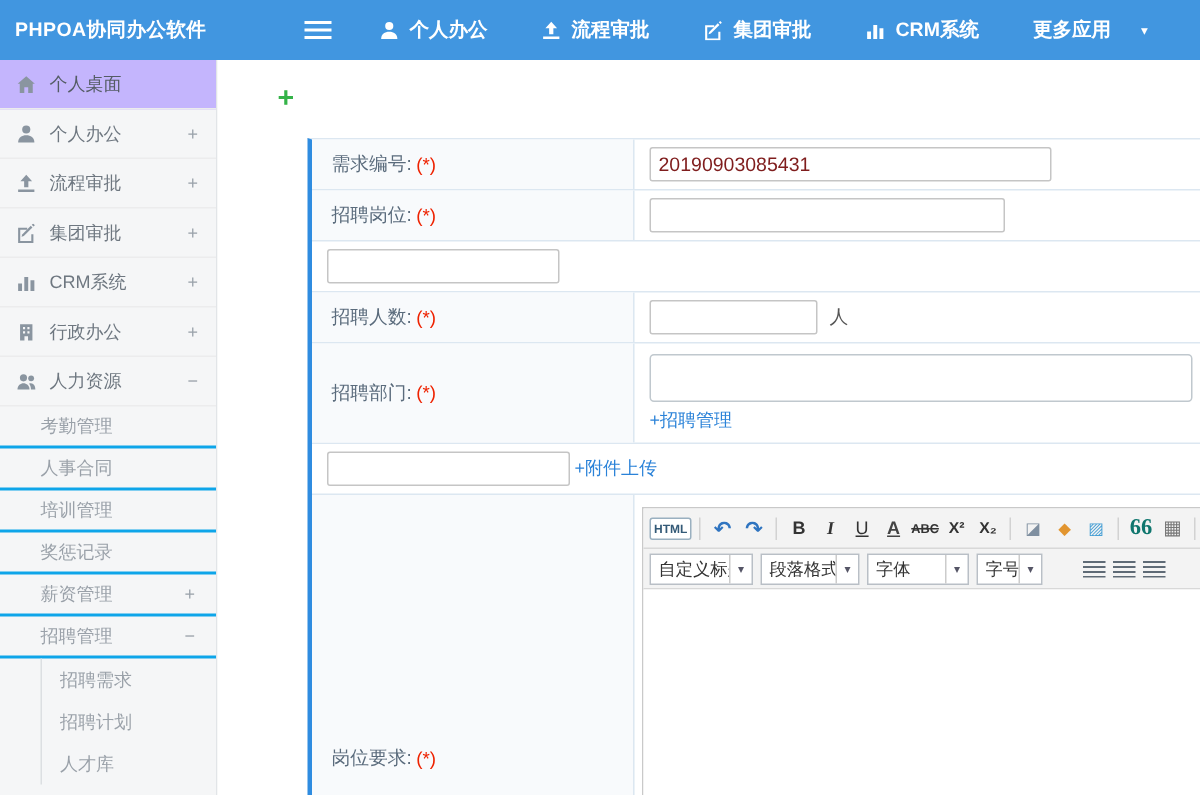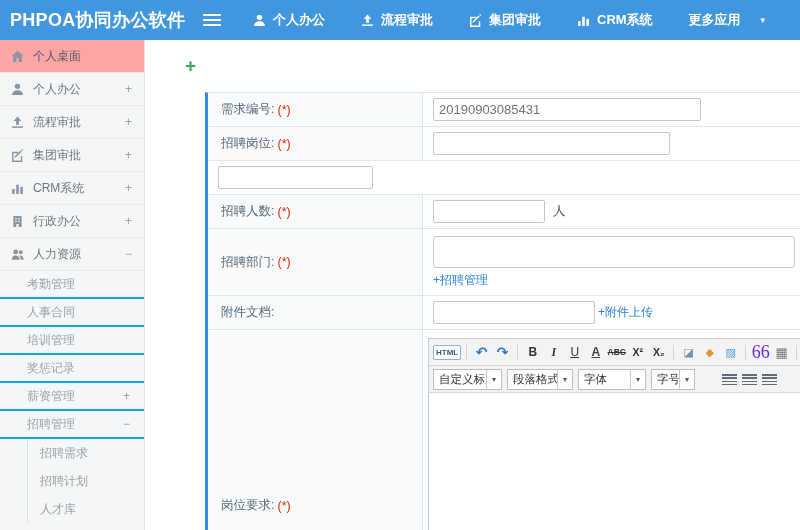--- a/index.html
+++ b/index.html
@@ -2,53 +2,53 @@
 <html><head>
 <meta charset="utf-8">
 <style>
   *{margin:0;padding:0;box-sizing:border-box;}
   html,body{width:800px;height:530px;overflow:hidden;}
   body{font-family:"Liberation Sans","DejaVu Sans",sans-serif;background:#fff;}
   .screen{width:800px;height:530px;overflow:hidden;display:flex;flex-direction:column;}
 
   
   .topbar{flex:0 0 40px;height:40px;background:#4196e0;display:flex;align-items:center;color:#fff;}
-  .logo{width:145px;padding-left:10px;font-size:18px;font-weight:bold;letter-spacing:.3px;white-space:nowrap;}
+  .logo{width:145px;padding-left:10px;font-size:13px;font-weight:bold;letter-spacing:.3px;white-space:nowrap;}
   .menu-toggle{margin-left:56px;width:22px;height:22px;display:flex;align-items:center;justify-content:center;cursor:pointer;}
   .mbar{display:block;width:18px;height:2px;background:#fff;box-shadow:0 -5px 0 #fff,0 5px 0 #fff;}
   .topnav{display:flex;align-items:center;margin-left:30px;gap:36px;}
   .nav-item{display:flex;align-items:center;gap:7px;font-size:13px;font-weight:bold;cursor:pointer;white-space:nowrap;}
   .nav-item svg{width:13px;height:13px;fill:#fff;}
   .caret{font-size:9px;margin-left:13px;}
 
   
   .body-row{flex:1;display:flex;min-height:0;}
 
   
   .sidebar{flex:0 0 145px;width:145px;background:#f5f6f7;border-right:1px solid #e2e5e8;overflow:hidden;}
   .side-item{height:33px;display:flex;align-items:center;padding:0 12px 0 11px;font-size:12px;color:#6e7780;border-bottom:1px solid #ececed;cursor:pointer;}
-  .side-item.active{background:#fca5a5;color:#545c64;}
+  .side-item.active{background:#c4b5fd;color:#545c64;}
   .side-item svg{width:13px;height:13px;fill:#8a95a0;margin-right:9px;flex:0 0 13px;}
   .expand{margin-left:auto;color:#9aa2aa;font-size:12px;}
   .side-sub{height:28px;display:flex;align-items:center;padding:0 14px 0 27px;font-size:12px;color:#9aa1a9;border-bottom:2px solid #0ea5e9;cursor:pointer;}
   .side-sub3-group{margin-left:27px;border-left:1px solid #dcdfe2;}
   .side-sub3{height:28px;display:flex;align-items:center;padding-left:12px;font-size:12px;color:#9aa1a9;cursor:pointer;}
 
   
   .main{flex:1;background:#fff;min-width:0;overflow:hidden;}
   .page-title{margin:12px 0 0 40px;height:26px;display:flex;align-items:center;font-size:15px;font-weight:bold;color:#3c3c3c;}
   .plus{color:#34b348;font-size:19px;font-weight:bold;margin-right:6px;line-height:1;}
 
   
   .form-table{margin:14px 0 0 60px;width:700px;border-top:1px solid #dce7f1;border-left:3px solid #2f8ce0;}
   .frow{display:flex;border-bottom:1px solid #dce7f1;min-height:33px;}
   .fl{flex:0 0 215px;background:#f8fafc;border-right:1px solid #dce7f1;display:flex;align-items:center;padding-left:13px;font-size:12.5px;color:#5a6b7c;}
   .req{color:#ee2200;margin-left:3px;}
   .fv{flex:1;display:flex;align-items:center;padding:5px 10px;min-width:0;}
-  input.txt{height:23px;border:1px solid #c5c5c5;font-size:13px;padding:0 5px;color:#737373;border-radius:2px;background:#fff;font-family:inherit;}
+  input.txt{height:23px;border:1px solid #c5c5c5;font-size:13px;padding:0 5px;color:#7f1d1d;border-radius:2px;background:#fff;font-family:inherit;}
   .iw1{width:268px}.iw2{width:237px}.iw3{width:155px}.iw4{width:112px}.iw6{width:162px}
   .suffix{margin-left:8px;font-size:12.5px;color:#555;}
   .link{color:#2a82d8;font-size:12px;cursor:pointer;white-space:nowrap;}
   .r5{height:67px;}
   .r5 .fv{flex-direction:column;align-items:flex-start;justify-content:center;padding:7px 10px 6px;}
   textarea.ta{width:362px;height:42px;border:1px solid #c0c8ce;border-radius:3px;resize:none;background:#fff;font-family:inherit;}
   .r5 .link{margin-top:4px;}
   .r6{height:34px;}
   .r6 .link{margin-left:3px;}
   .r7{height:352px;}
@@ -63,21 +63,21 @@
   .i1,.i2{color:#2f74c0;font-size:14px;font-weight:bold;}
   .i3{font-weight:bold;}
   .i4{font-style:italic;font-family:"Liberation Serif",serif;font-weight:bold;}
   .i5{text-decoration:underline;}
   .i6{text-decoration:underline;font-weight:bold;color:#444;}
   .i7{text-decoration:line-through;font-size:8.5px;font-weight:bold;}
   .i8,.i9{font-size:10.5px;font-weight:bold;}
   .i10{color:#7f8fa0;font-size:11px;}
   .i11{color:#e2952f;font-size:11px;}
   .i12{color:#49a0d5;font-size:11px;}
-  .i13{font-family:"Liberation Serif",serif;font-weight:normal;color:#6d28d9;font-size:18px;}
+  .i13{font-family:"Liberation Serif",serif;font-weight:bold;color:#0f766e;font-size:15px;}
   .i14{color:#777;font-size:13px;}
   .tsel{height:21px;background:#fff;border:1px solid #b9bfc6;display:flex;align-items:stretch;font-size:11.5px;color:#333;cursor:pointer;margin-right:3px;}
   .tsel .lbl{padding:0 5px;display:flex;align-items:center;white-space:nowrap;overflow:hidden;flex:1;}
   .tsel .car{width:15px;border-left:1px solid #ccc;display:flex;align-items:center;justify-content:center;}
   .tsel .car::after{content:"▾";font-size:8px;color:#556;}
   .s0{width:69px}.s1{width:66px}.s2{width:68px}.s3{width:44px}
   .aligns{display:flex;gap:5px;margin-left:22px;align-items:center;}
   .abar{width:15px;height:11px;background:repeating-linear-gradient(to bottom,#5f6b76 0 1.6px,transparent 1.6px 3.3px);cursor:pointer;}
   .econtent{height:230px;background:#fff;}
 </style>
@@ -296,24 +296,20 @@
             <span>招聘部门:</span>
             <span class="req">(*)</span>
           </div>
           <div class="fv">
             <textarea class="ta" style=""></textarea>
             <span class="link">+招聘管理</span>
           </div>
         </div>
 
         <div class="frow r6">
-          <div class="fl">
-            <span>附件文档:</span>
-            <span class="req"></span>
-          </div>
           <div class="fv">
             <input class="txt iw6" value="" style="">
             <span class="link">+附件上传</span>
           </div>
         </div>
 
         <div class="frow r7">
           <div class="fl">
             <span>岗位要求:</span>
             <span class="req">(*)</span>

